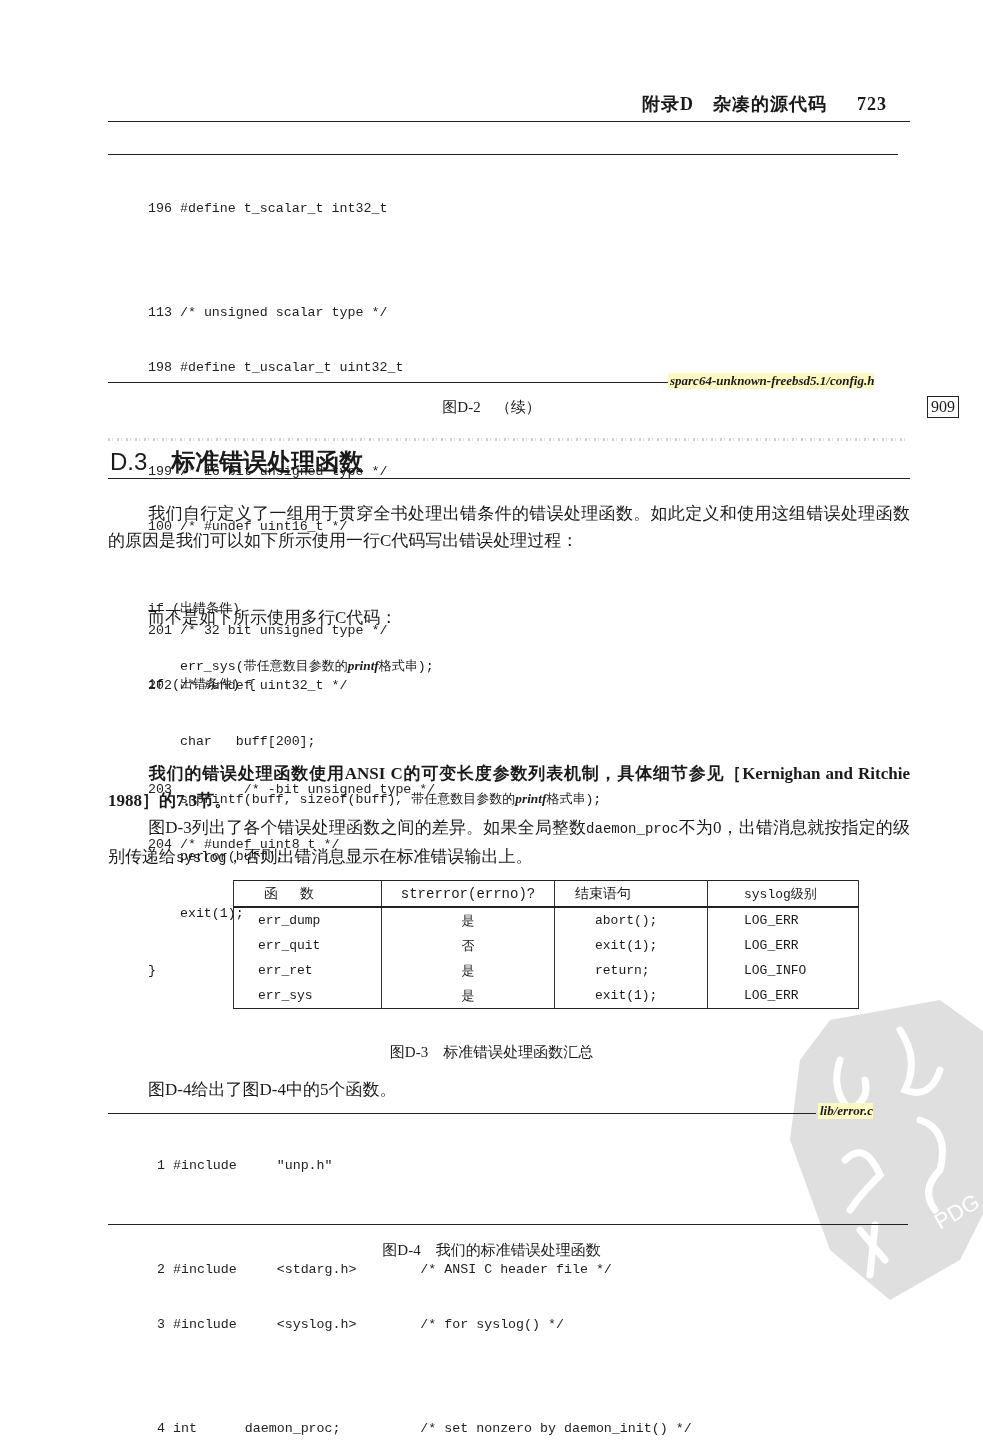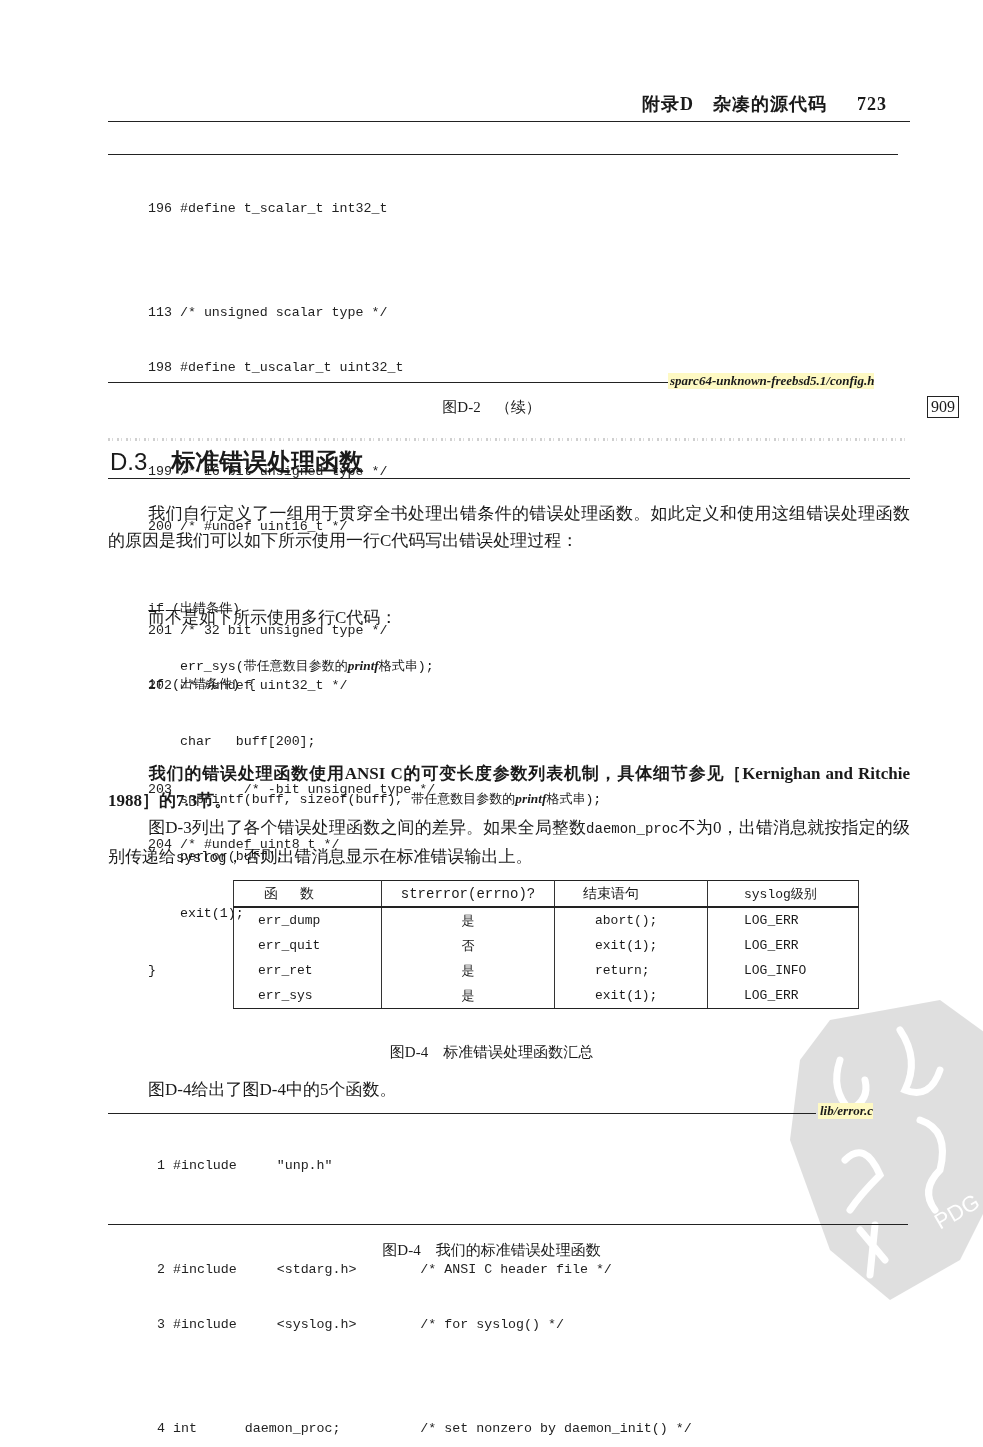--- a/index.html
+++ b/index.html
@@ -44,42 +44,42 @@
     #tbl { left: 233px; top: 880px; border-collapse: collapse; font-size: 13px; }
     #tbl th, #tbl td { border-left: 1px solid #333; border-right: 1px solid #333; padding: 0; height: 25px; }
     #tbl thead tr { border-top: 1.5px solid #222; border-bottom: 2px solid #222; }
     #tbl thead th { height: 25px; font-weight: normal; font-size: 14px; }
     #tbl tbody tr:last-child td { border-bottom: 1.5px solid #222; }
     #tbl .c1 { width: 117px; text-align: left; padding-left: 24px; }
     #tbl .c2 { width: 172px; text-align: center; }
     #tbl .c3 { width: 112px; text-align: left; padding-left: 40px; }
     #tbl .c4 { width: 114px; text-align: left; padding-left: 36px; }
     #tbl th.c1 { text-align: left; padding-left: 30px; letter-spacing: 22px; }
-    #tbl th.c3 { padding-left: 28px; }
+    #tbl th.c3 { padding-left: 20px; }
 
     
     #watermark { left: 790px; top: 1000px; width: 210px; height: 300px; }
   </style>
 </head>
 <body>
 
 <div id="running-head" class="abs">
   <span>附录D　杂凑的源代码</span><span class="pg">723</span>
 </div>
 <div class="rule" style="top:121px;left:108px;width:802px;"></div>
 
 <div class="rule" style="top:154px;left:108px;width:790px;"></div>
 <div class="abs codeblock mono code" style="top:163px;">
   <div><span>196</span> <span>#define t_scalar_t int32_t</span></div>
   <div class="gap"></div>
   <div><span>113</span> <span>/* unsigned scalar type */</span></div>
   <div><span>198</span> <span>#define t_uscalar_t uint32_t</span></div>
   <div class="gap"></div>
   <div><span>199</span> <span>/* 16 bit unsigned type */</span></div>
-  <div><span>200</span> <span>/* #undef uint16_t */</span></div>
+  <div><span>100</span> <span>/* #undef uint16_t */</span></div>
   <div class="gap"></div>
   <div><span>201</span> <span>/* 32 bit unsigned type */</span></div>
   <div><span>202</span> <span>/* #undef uint32_t */</span></div>
   <div class="gap"></div>
   <div><span>203</span> <span>        /* -bit unsigned type */</span></div>
   <div><span>204</span> <span>/* #undef uint8_t */</span></div>
 </div>
 <div class="rule" style="top:382px;left:108px;width:560px;"></div>
 <div class="abs source-label" style="top:373px;left:668px;">sparc64-unknown-freebsd5.1/config.h</div>
 <div class="abs caption" style="top:398px;">图D-2　（续）</div>
@@ -142,21 +142,21 @@
       <td class="c4 mono">LOG_INFO</td>
     </tr>
     <tr>
       <td class="c1 mono">err_sys</td>
       <td class="c2">是</td>
       <td class="c3 mono">exit(1);</td>
       <td class="c4 mono">LOG_ERR</td>
     </tr>
   </tbody>
 </table>
-<div class="abs caption" style="top:1043px;">图D-4　标准错误处理函数汇总</div>
+<div class="abs caption" style="top:1043px;">图D-3　标准错误处理函数汇总</div>
 
 <div class="abs para" style="top:1076px;left:148px;width:700px;"><span>图D-4给出了图D-4中的5个函数。</span></div>
 
 <svg id="watermark" class="abs" viewBox="0 0 210 300">
   <path d="M40 20 L150 0 L205 40 L210 180 L170 260 L100 300 L40 250 L0 140 L10 60 Z" fill="#d9d9d9" opacity="0.85"></path>
   <g fill="none" stroke="#ffffff" stroke-width="7" stroke-linecap="round">
     <path d="M50 60 Q40 90 60 110 Q80 100 75 80"></path>
     <path d="M110 30 Q130 60 115 90 Q140 100 150 70"></path>
     <path d="M55 160 Q75 140 90 175 Q70 195 60 210"></path>
     <path d="M130 120 Q160 130 150 170 Q130 190 145 210"></path>

